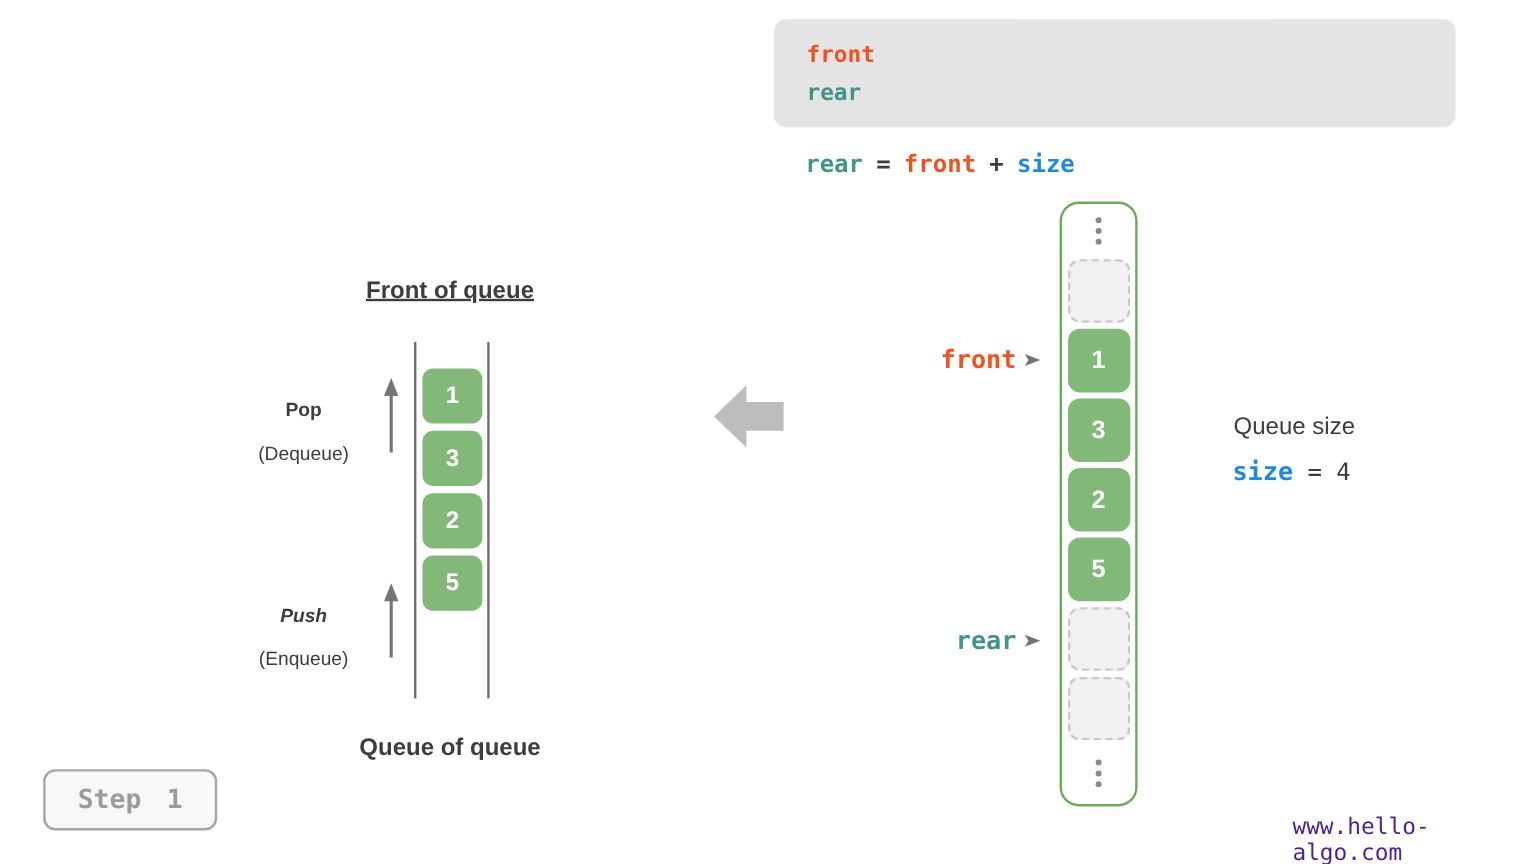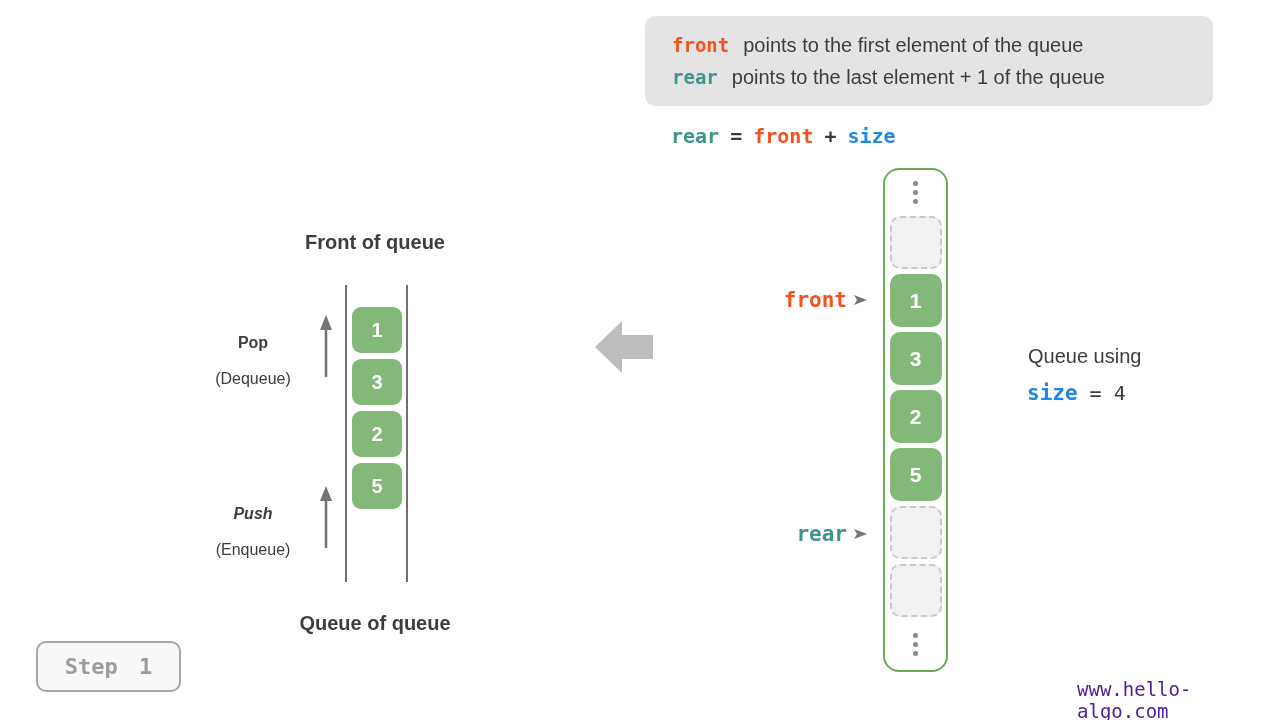--- a/index.html
+++ b/index.html
@@ -22,21 +22,21 @@
 
   
   .formula {
     position:absolute; left:671px; top:122px; height:28px;
     display:flex; align-items:center; gap:11px;
     font-family:"DejaVu Sans Mono", monospace; font-weight:bold; font-size:20px;
   }
 
   
   .lq-label { position:absolute; width:200px; text-align:center; font-weight:bold; font-size:20px; color:#3d3d3d; }
-  .lq-front-label { left:275px; top:231px; }
+  .lq-front-label { left:275px; top:231px;text-decoration:underline; }
   .lq-rear-label  { left:275px; top:612px; }
   .channel-line { position:absolute; width:2px; background:#707070; top:285px; height:297px; }
   .channel-left  { left:345px; }
   .channel-right { left:406px; }
   .lq-cells { position:absolute; left:352px; top:307px; display:flex; flex-direction:column; gap:6px; }
   .lq-cell {
     width:50px; height:46px; border-radius:9px; background:#82b878;
     color:#ffffff; font-weight:bold; font-size:20px;
     display:flex; align-items:center; justify-content:center;
   }
@@ -105,25 +105,23 @@
 </style>
 </head>
 <body>
 
 <div class="canvas">
 
   <div class="info-box">
     <div style="display: flex; flex-direction: column; gap: 9px;">
         <div class="info-line">
           <span class="info-kw" style="color: rgb(244, 81, 30);">front</span>
-          <span class="info-desc">points to the first element of the queue</span>
         </div>
         <div class="info-line">
           <span class="info-kw" style="color: rgb(63, 149, 137);">rear</span>
-          <span class="info-desc">points to the last element + 1 of the queue</span>
         </div>
       </div>
   </div>
 
   <div class="formula">
       <span style="color: rgb(63, 149, 137);">rear</span>
       <span style="color: rgb(60, 60, 60);">=</span>
       <span style="color: rgb(244, 81, 30);">front</span>
       <span style="color: rgb(60, 60, 60);">+</span>
       <span style="color: rgb(30, 136, 229);">size</span>
@@ -187,21 +185,21 @@
       <polygon points="0,1 13,6 0,11 3,6" fill="#757575"></polygon>
     </svg>
   </div>
   <div class="pointer pointer-rear">
     <span>rear</span>
     <svg class="tri" viewBox="0 0 13 12">
       <polygon points="0,1 13,6 0,11 3,6" fill="#757575"></polygon>
     </svg>
   </div>
 
-  <div class="qsize-title">Queue using</div>
+  <div class="qsize-title">Queue size</div>
   <div class="qsize-line">
     <span class="qsize-var">size</span>
     <span class="qsize-op">=</span>
     <span class="qsize-val">4</span>
   </div>
 
   <div class="step-badge">Step 1</div>
 
   <div class="watermark">www.hello-algo.com</div>
 

